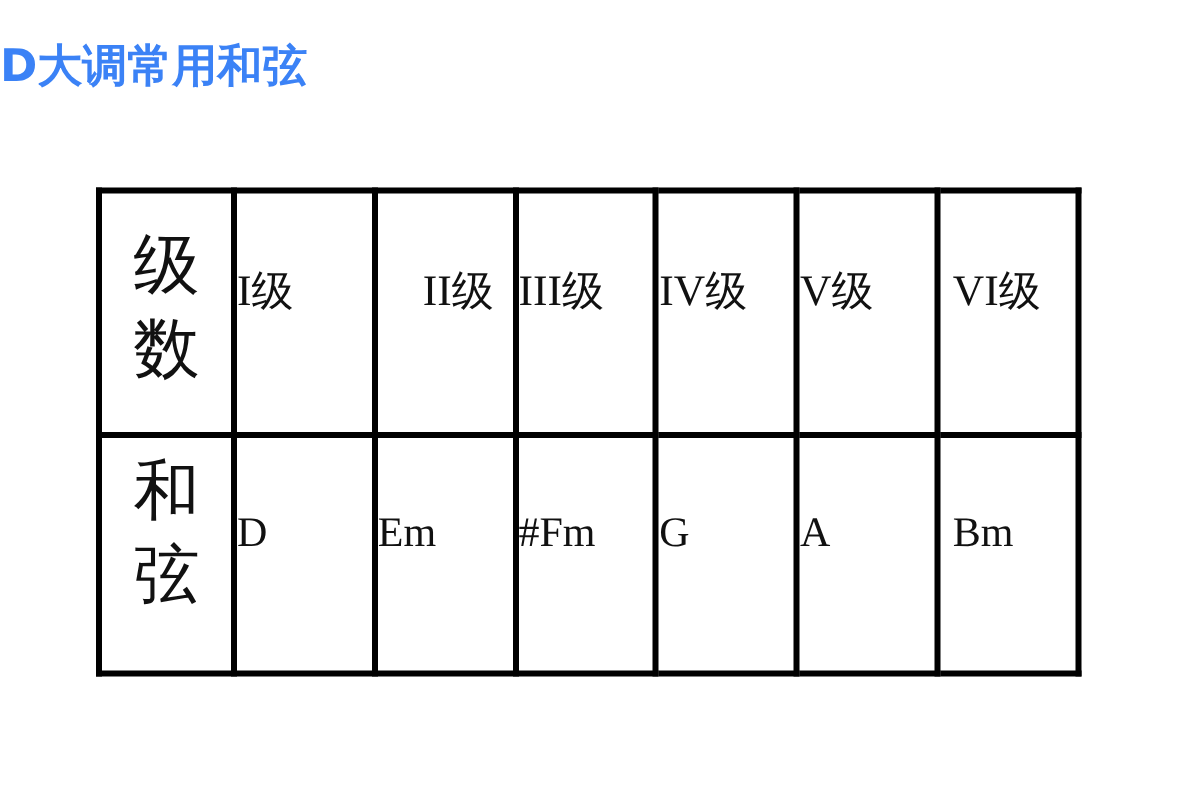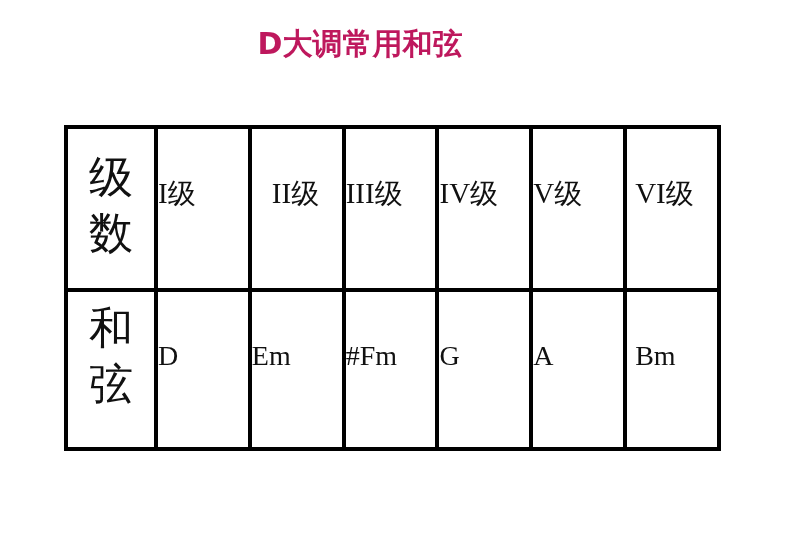--- a/index.html
+++ b/index.html
@@ -1,21 +1,21 @@
 <!DOCTYPE html>
 <html><head>
 <meta charset="utf-8">
 <style>
   html, body { margin: 0; padding: 0; background: #ffffff; }
   body { width: 785px; height: 534px; position: relative; overflow: hidden; }
   .title {
     position: absolute; left: 0; width: 720px; top: 24px;
-    text-align: center;
+    text-align: left;
     font-family: "DejaVu Sans", "Liberation Sans", sans-serif;
-    font-weight: bold; font-size: 30px; color: #be185d;
+    font-weight: bold; font-size: 30px; color: #3b82f6;
     letter-spacing: 0px;
   }
   table.chords {
     position: absolute; left: 64px; top: 125px;
     border-collapse: collapse;
     table-layout: fixed;
     width: 657px;
   }
   table.chords td {
     border: 4px solid #000;
@@ -54,21 +54,21 @@
     <td class="side">
       <div class="inner">
         <span>级</span>
         <span>数</span>
       </div>
     </td>
     <td class="cell">
           <span class="lbl"><span>I</span><span class="cjk">级</span></span>
         </td>
     <td class="cell">
-          <span class="lbl" style="padding-left:20px"><span>II</span><span class="cjk">级</span></span>
+          <span class="lbl" style="padding-left:30px"><span>II</span><span class="cjk">级</span></span>
         </td>
     <td class="cell">
           <span class="lbl"><span>III</span><span class="cjk">级</span></span>
         </td>
     <td class="cell">
           <span class="lbl"><span>IV</span><span class="cjk">级</span></span>
         </td>
     <td class="cell">
           <span class="lbl"><span>V</span><span class="cjk">级</span></span>
         </td>

